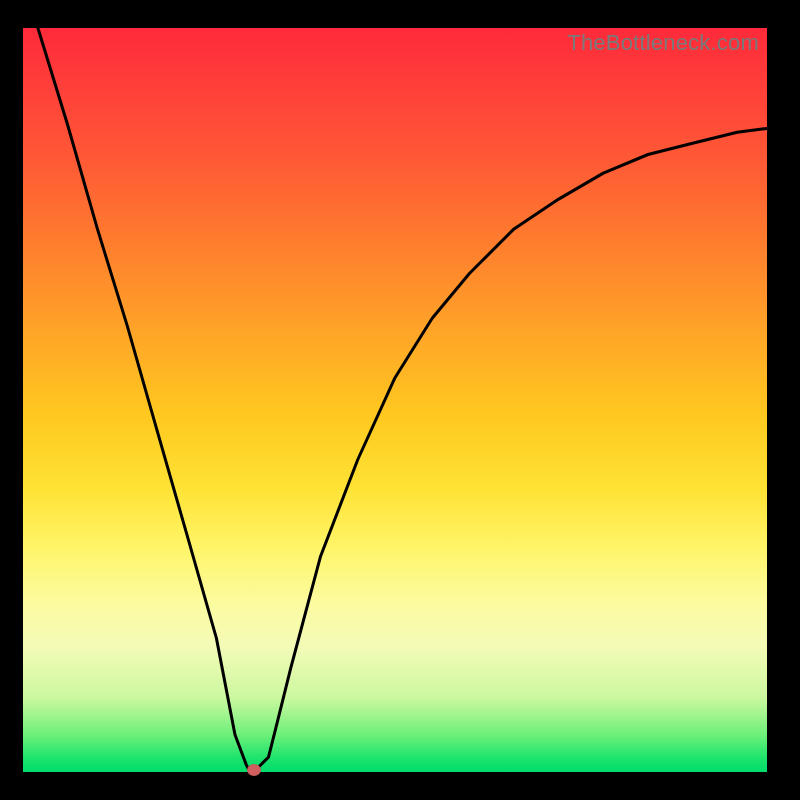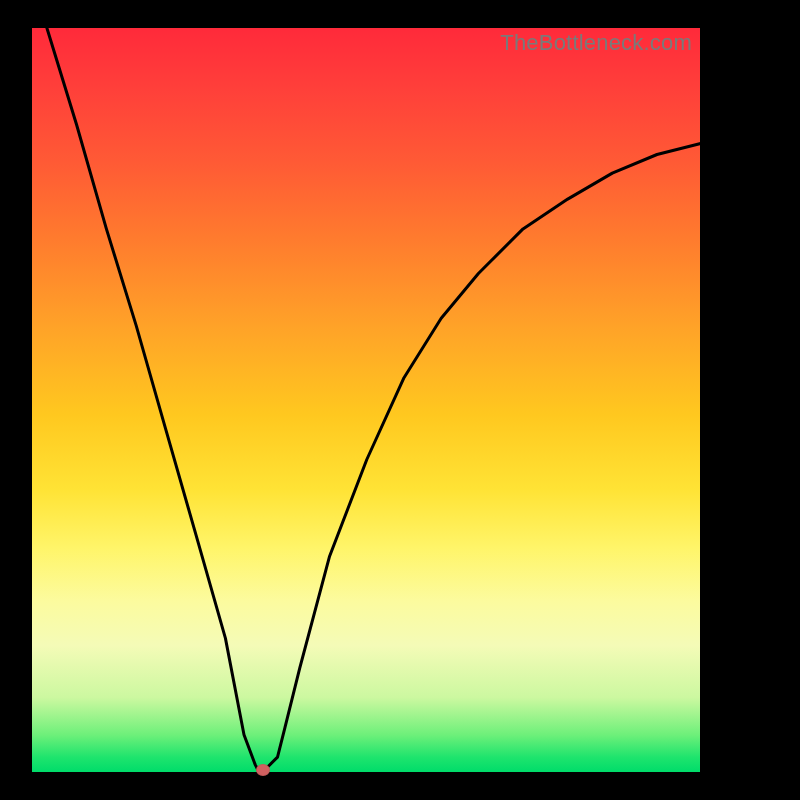--- a/index.html
+++ b/index.html
@@ -12,23 +12,23 @@
     overflow: hidden;
   }
   .frame {
     position: relative;
     width: 800px;
     height: 800px;
     background: #000;
   }
   .plot {
     position: absolute;
-    left: 32px;
+    left: 23px;
     top: 28px;
-    width: 668px;
+    width: 744px;
     height: 744px;
     
     background: linear-gradient(
       to bottom,
       #ff2a3a 0%,
       #ff3f3a 8%,
       #ff5a35 18%,
       #ff7a2e 28%,
       #ffa228 40%,
       #ffc81f 52%,

